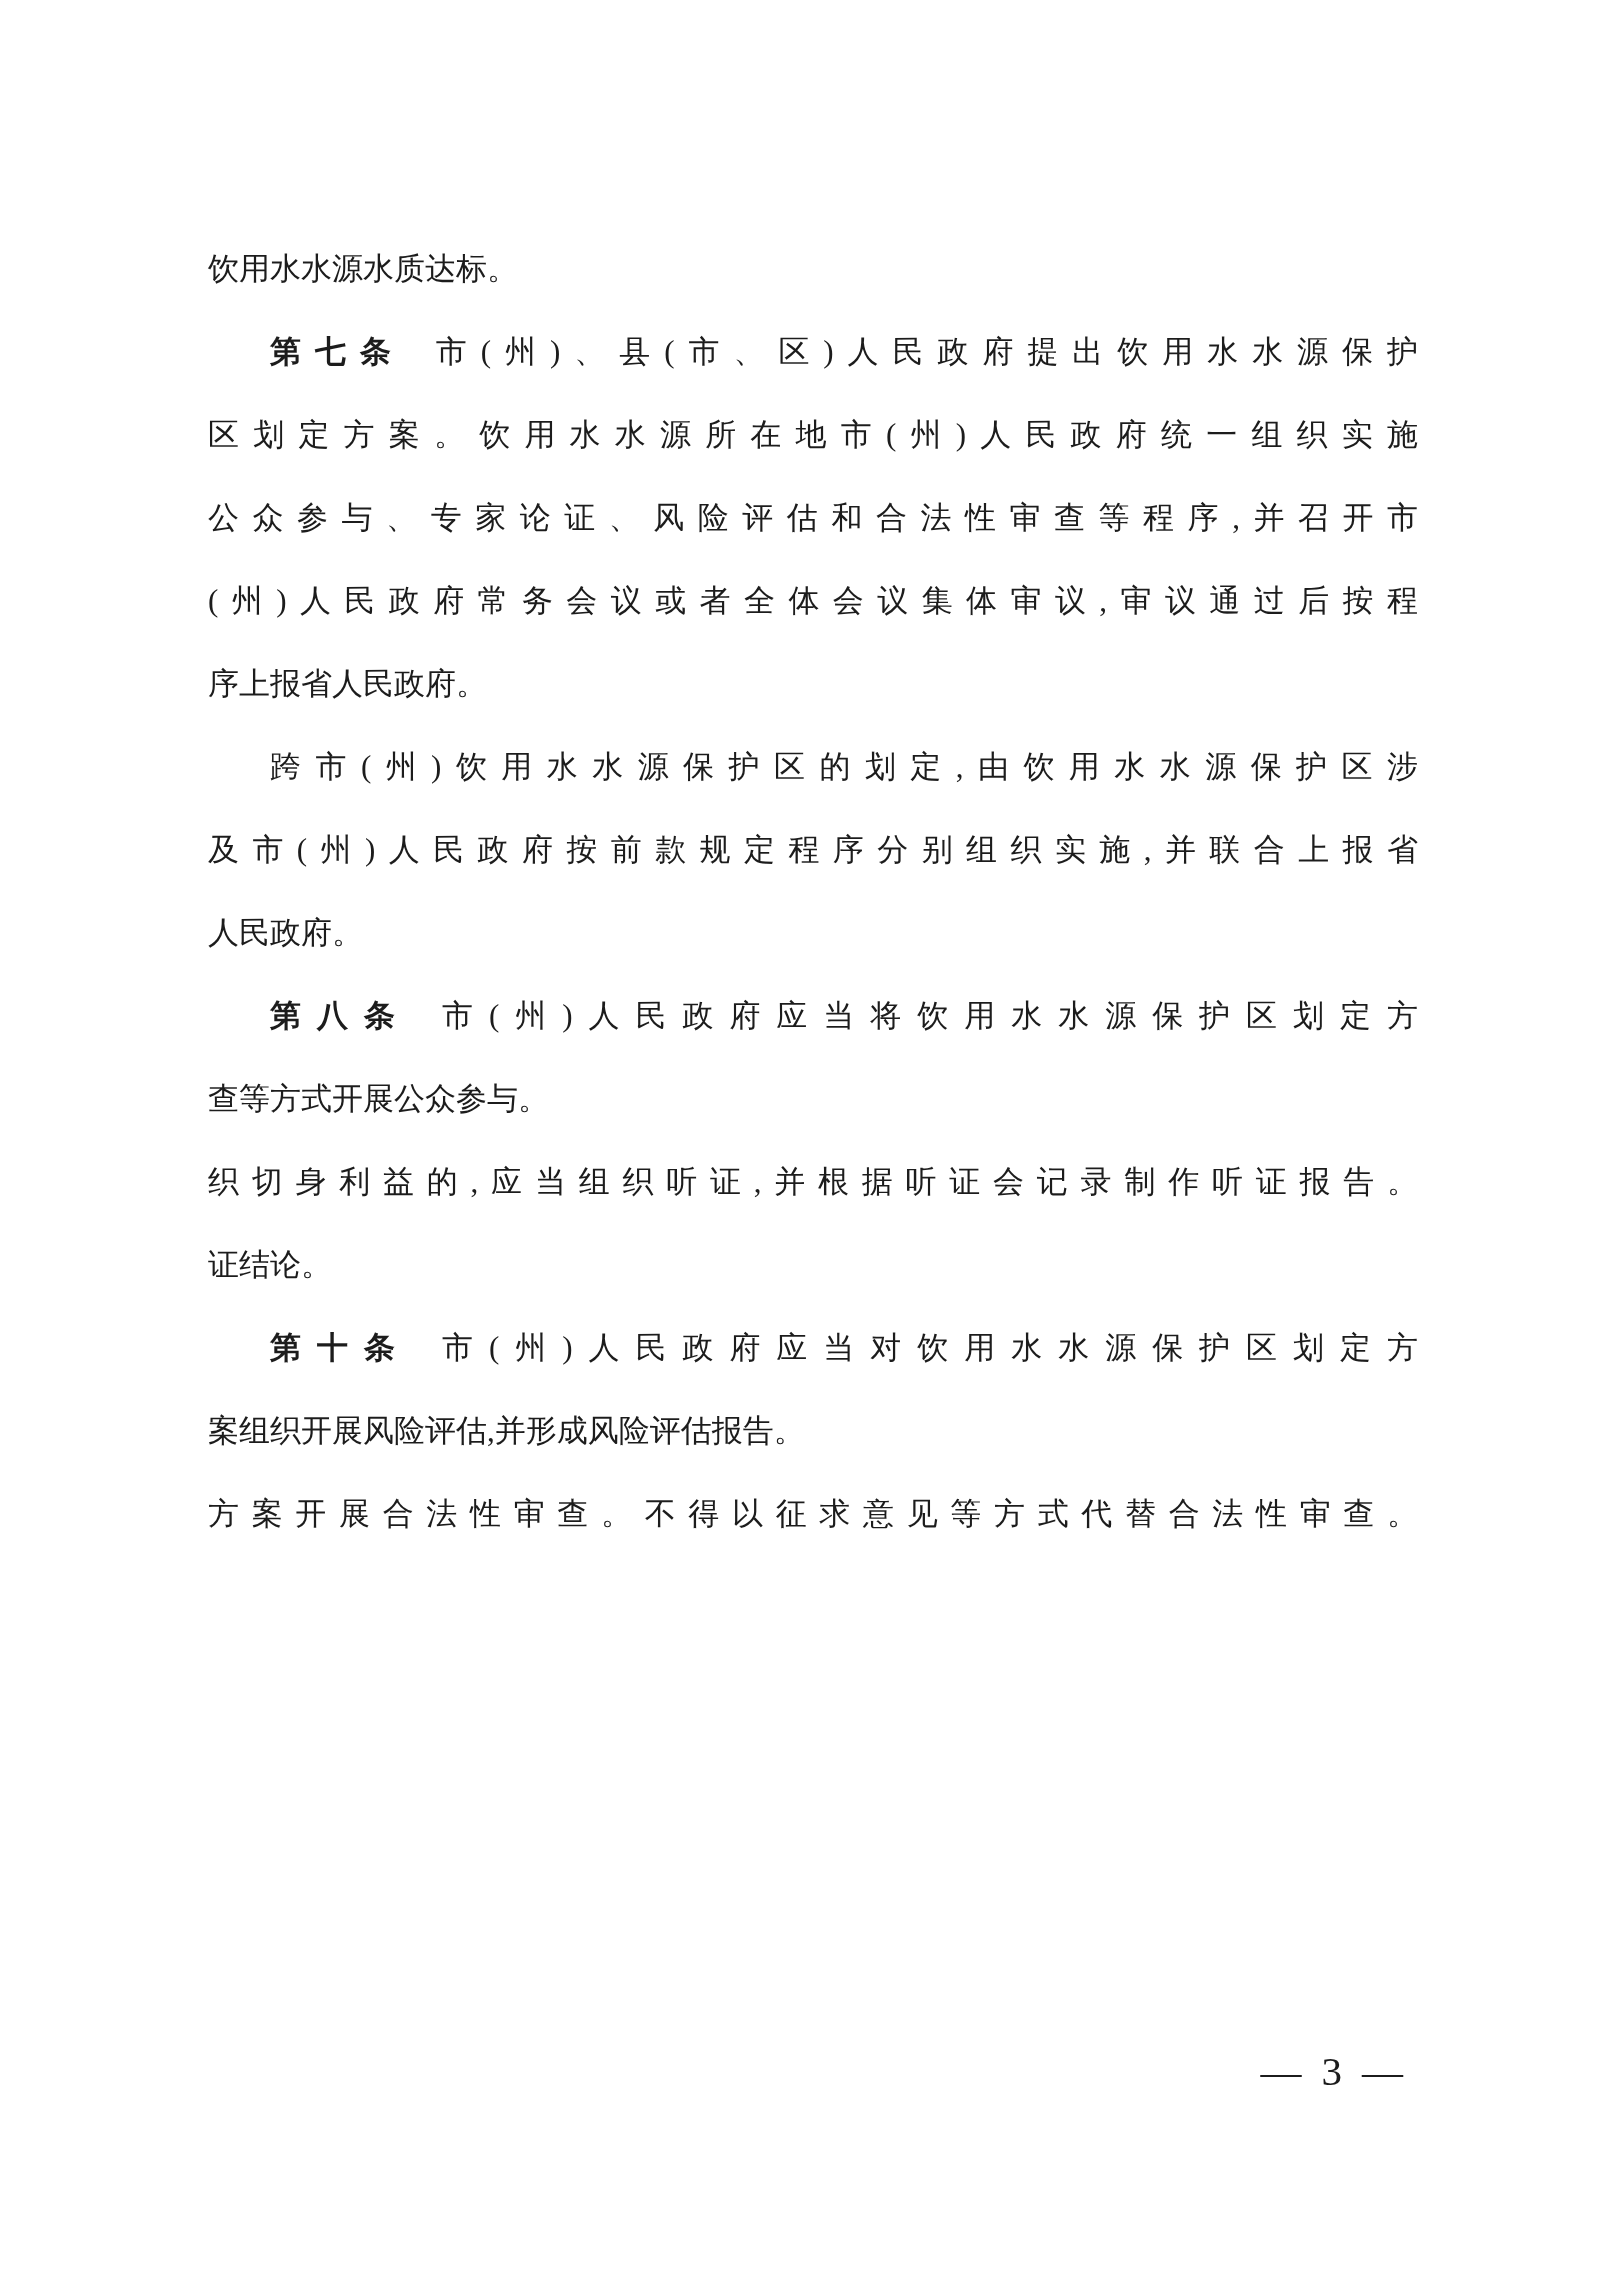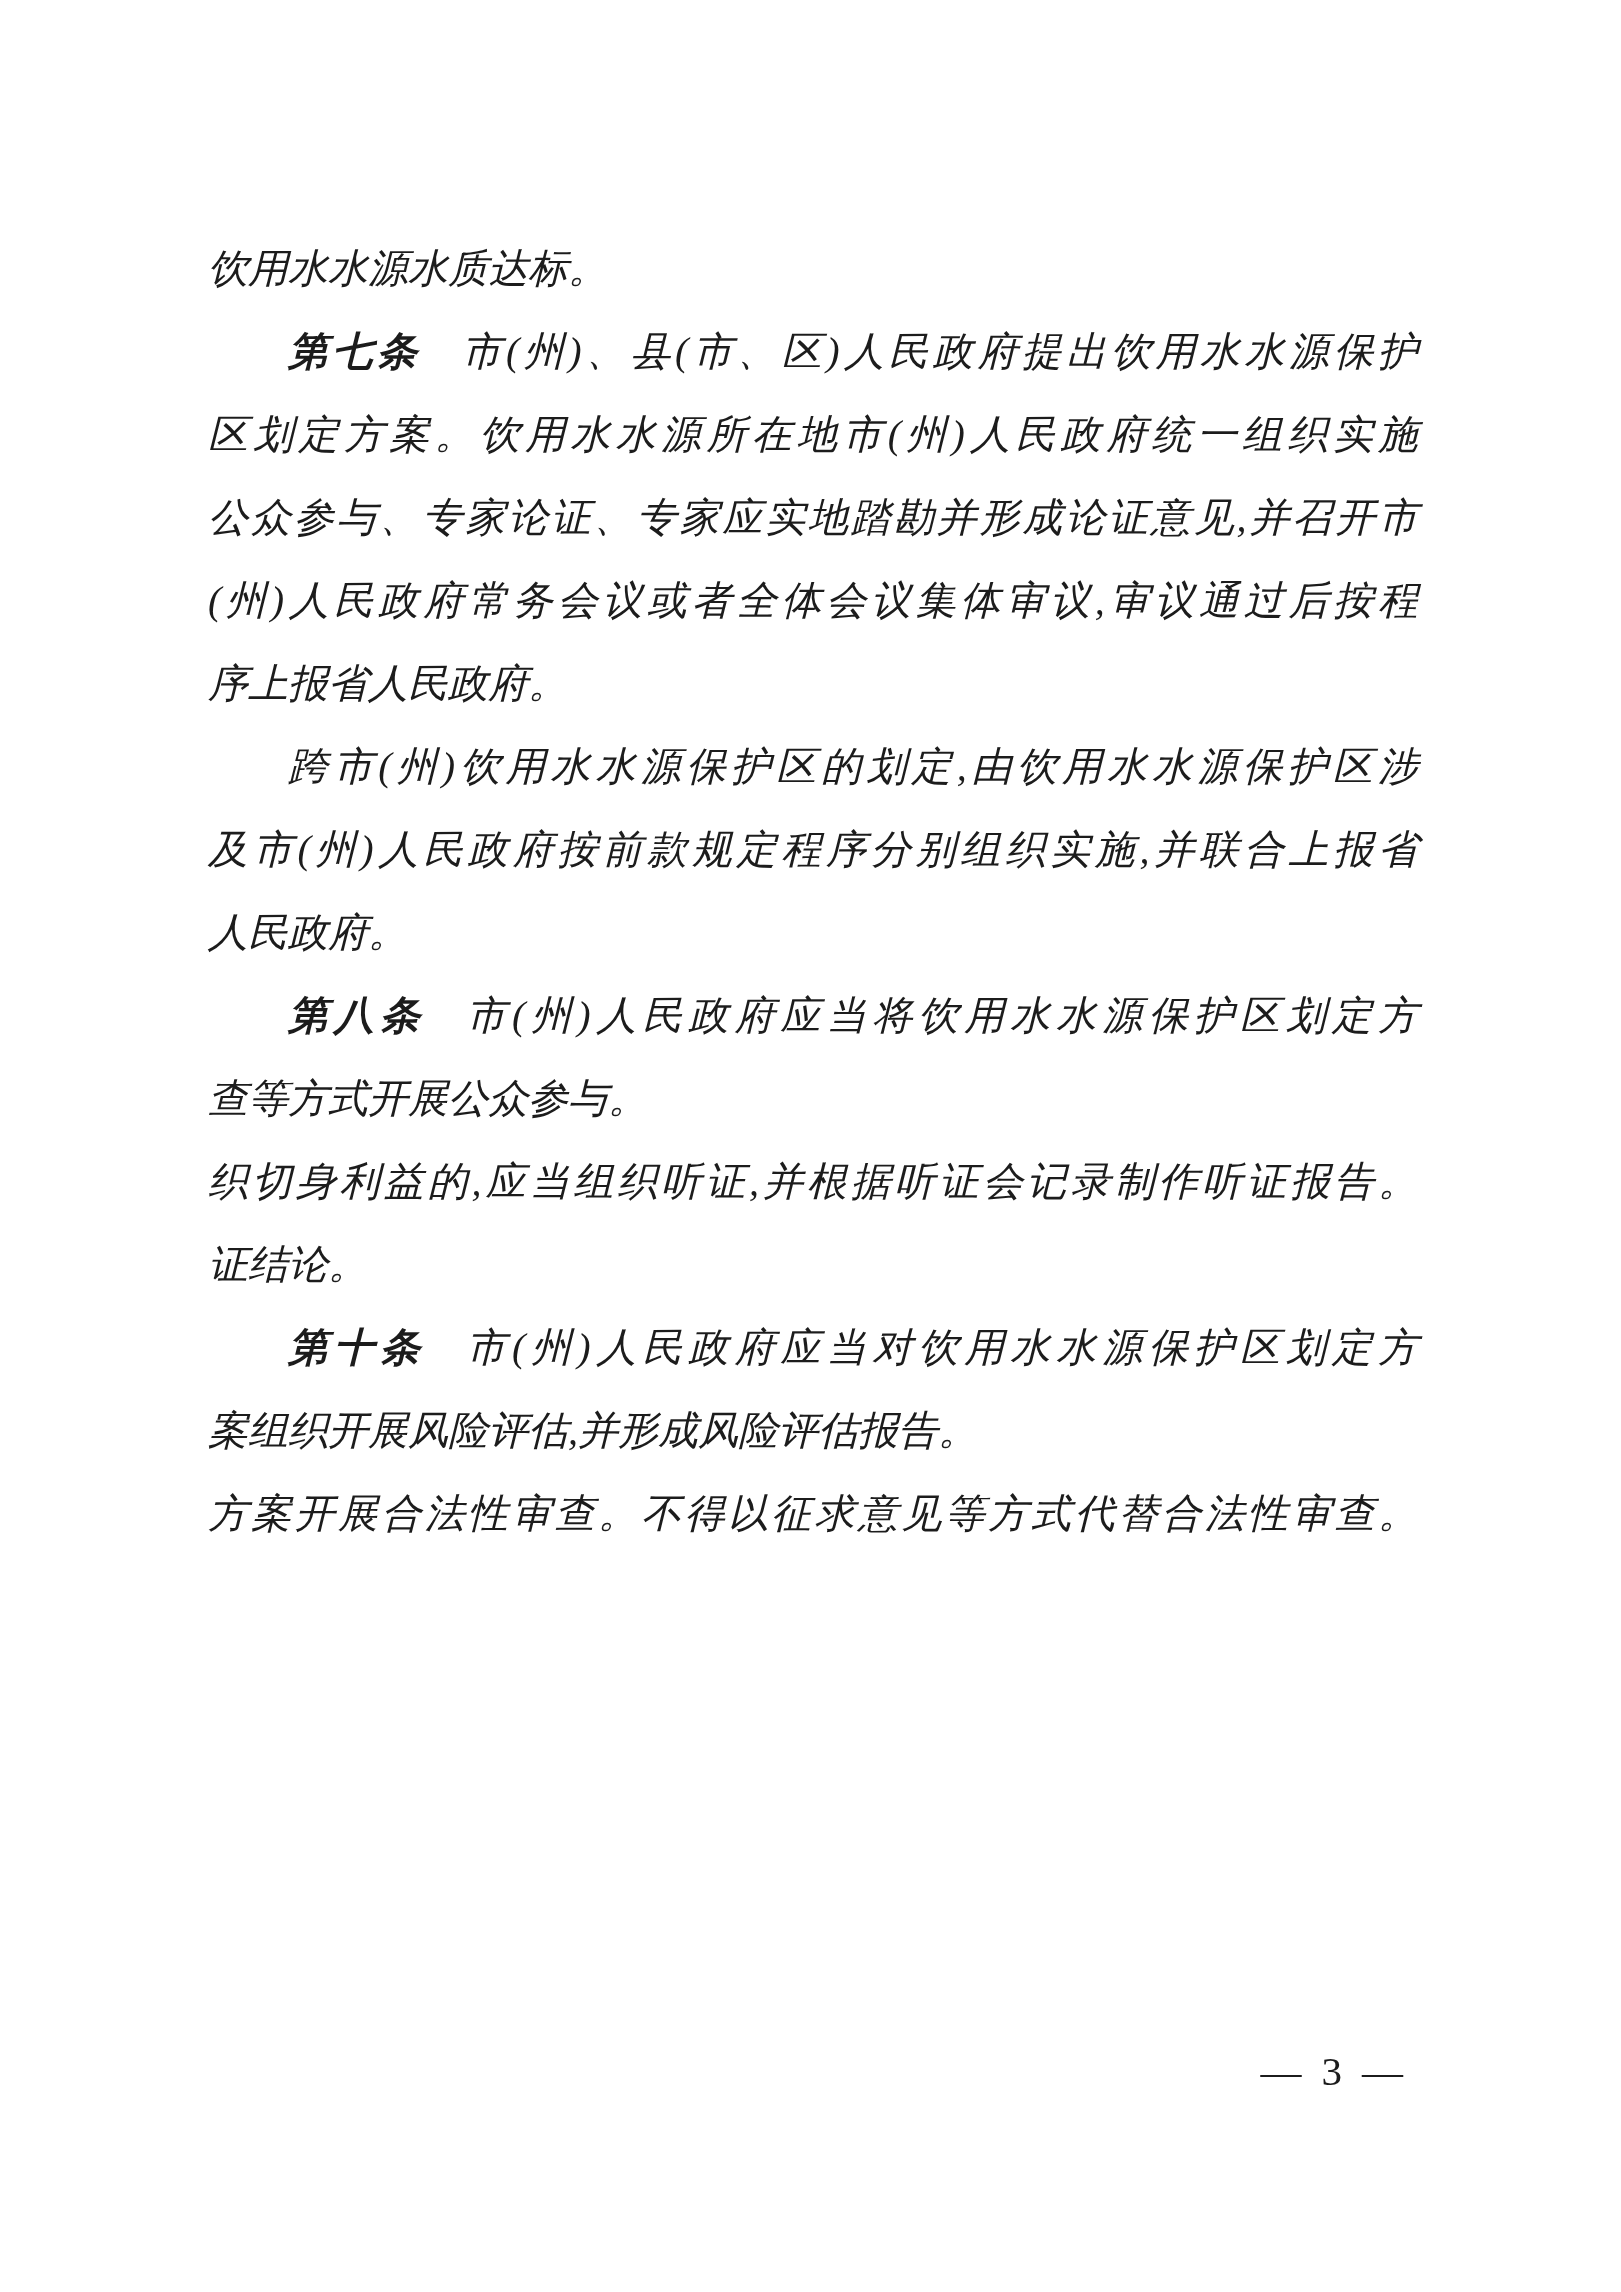--- a/index.html
+++ b/index.html
@@ -13,24 +13,23 @@
     height: 2293px;
     background: #ffffff;
     overflow: hidden;
   }
   .text-block {
     position: absolute;
     left: 208px;
     top: 227px;
     width: 1210px;
     font-family: "Liberation Serif", "DejaVu Serif", serif;
-    font-size: 40px;
+    font-size: 31px;
     line-height: 83px;
     color: #1c1c1c;
-    font-style: italic;
   }
   .line {
     height: 83px;
     text-align: left;
   }
   .line.fill {
     text-align: justify;
     text-align-last: justify;
   }
   .line.indent {
@@ -58,21 +57,21 @@
 
 <div class="page">
   <div class="text-block">
 
     <div class="line">饮用水水源水质达标。</div>
 
     <div class="line fill indent"><span class="article-num">第七条</span><span>市(州)、县(市、区)人民政府提出饮用水水源保护</span></div>
 
     <div class="line fill">区划定方案。饮用水水源所在地市(州)人民政府统一组织实施</div>
 
-    <div class="line fill">公众参与、专家论证、专家应实地踏勘并形成论证意见,并召开市</div>
+    <div class="line fill">公众参与、专家论证、风险评估和合法性审查等程序,并召开市</div>
 
     <div class="line fill">(州)人民政府常务会议或者全体会议集体审议,审议通过后按程</div>
 
     <div class="line">序上报省人民政府。</div>
 
     <div class="line fill indent">跨市(州)饮用水水源保护区的划定,由饮用水水源保护区涉</div>
 
     <div class="line fill">及市(州)人民政府按前款规定程序分别组织实施,并联合上报省</div>
 
     <div class="line">人民政府。</div>

